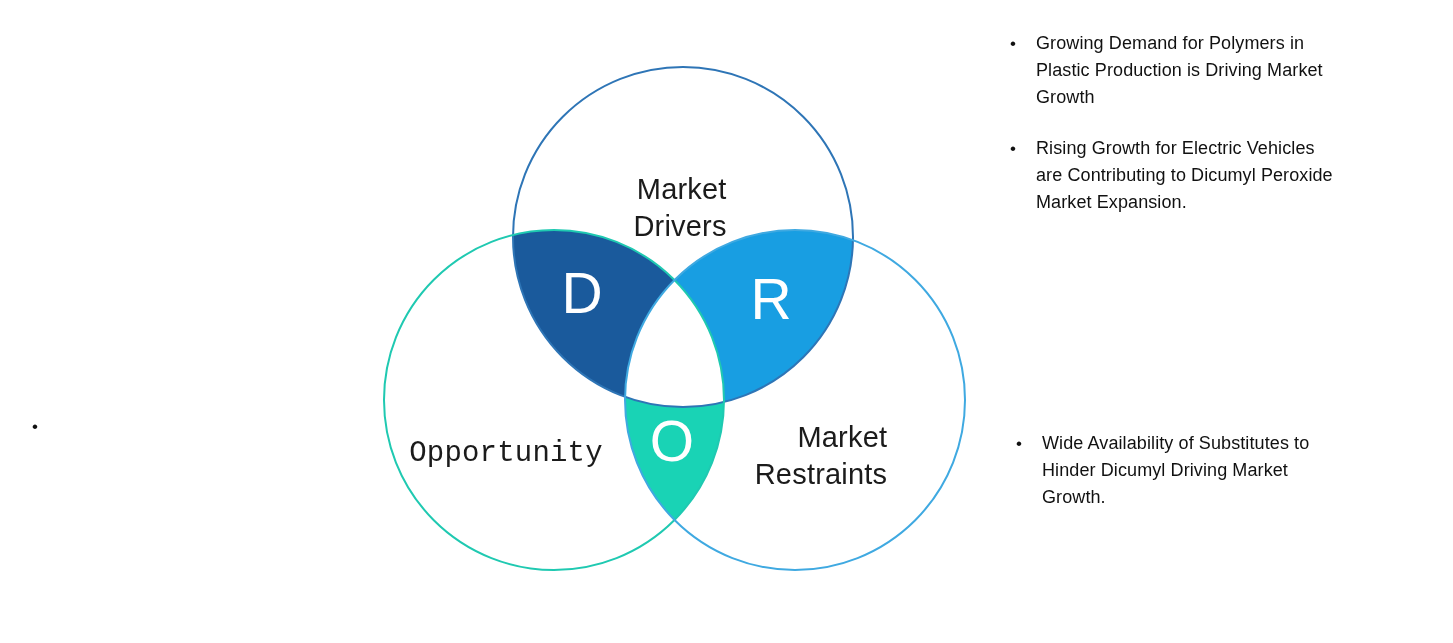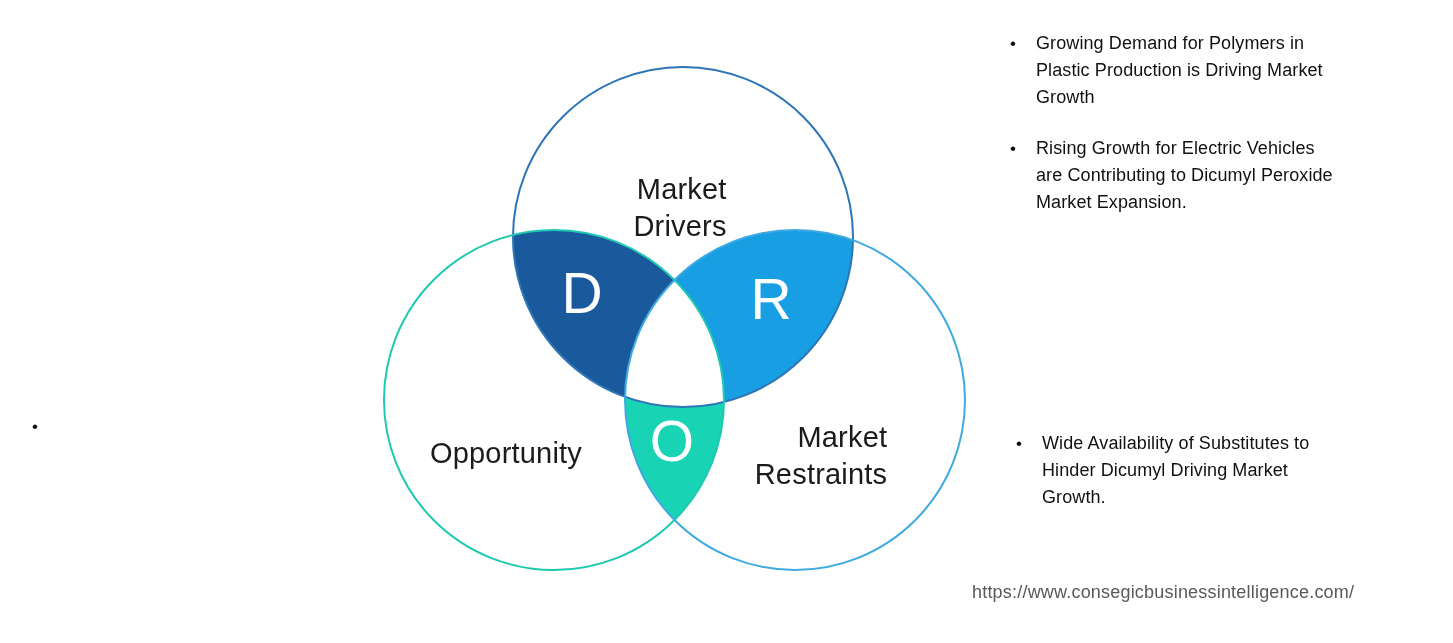--- a/index.html
+++ b/index.html
@@ -100,21 +100,21 @@
       </g>
     </g>
 
     <circle cx="683" cy="237" r="170" fill="none" stroke-width="2" stroke="#2e75b6"></circle>
     <circle cx="554" cy="400" r="170" fill="none" stroke-width="2" stroke="#1fc9b1"></circle>
     <circle cx="795" cy="400" r="170" fill="none" stroke-width="2" stroke="#3fa9e1"></circle>
   </svg>
 
   <div class="venn-label" style="left:680px; top:139px;">Market
 Drivers</div>
-  <div class="venn-label" style="left:506px; top:403px;">Opportunity</div>
+  <div class="venn-label" style="left:506px; top:403px;font-family:Liberation Mono, monospace;">Opportunity</div>
   <div class="venn-label" style="left:821px; top:387px;">Market
 Restraints</div>
 
   <div class="venn-letter" style="left:582px; top:293px;">D</div>
   <div class="venn-letter" style="left:771px; top:299px;">R</div>
   <div class="venn-letter" style="left:672px; top:441px;">O</div>
 
   <div class="callout" style="left:1008px; top:30px; width:420px;">
     <div class="callout-item">
       <span class="callout-marker">•</span>
@@ -138,15 +138,14 @@
 
   <div class="callout" style="left:1014px; top:430px; width:420px;">
     <div class="callout-item">
       <span class="callout-marker">•</span>
       <span class="callout-text">Wide Availability of Substitutes to
 Hinder Dicumyl Driving Market
 Growth.</span>
     </div>
   </div>
 
-  <div class="footer-url">https://www.consegicbusinessintelligence.com/</div>
 
 </div>
 
 </body></html>

